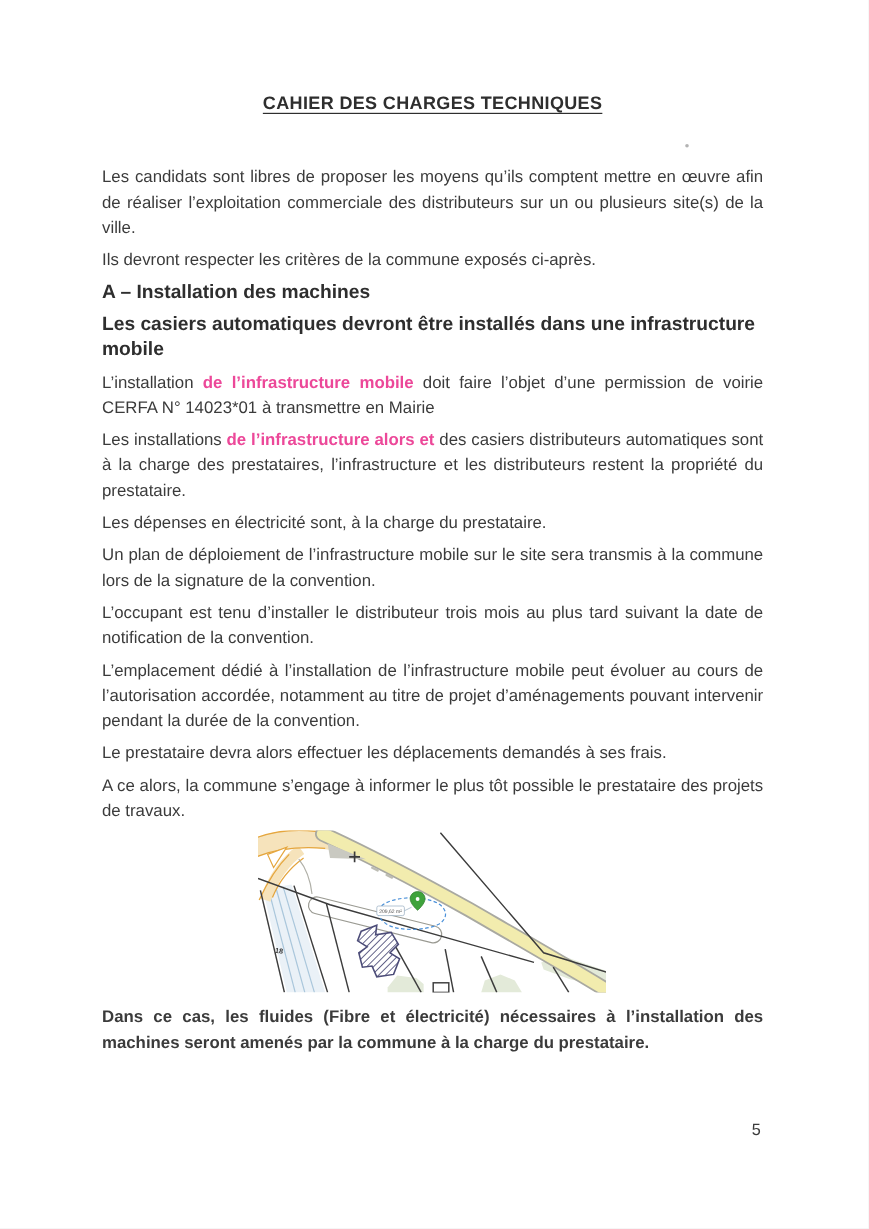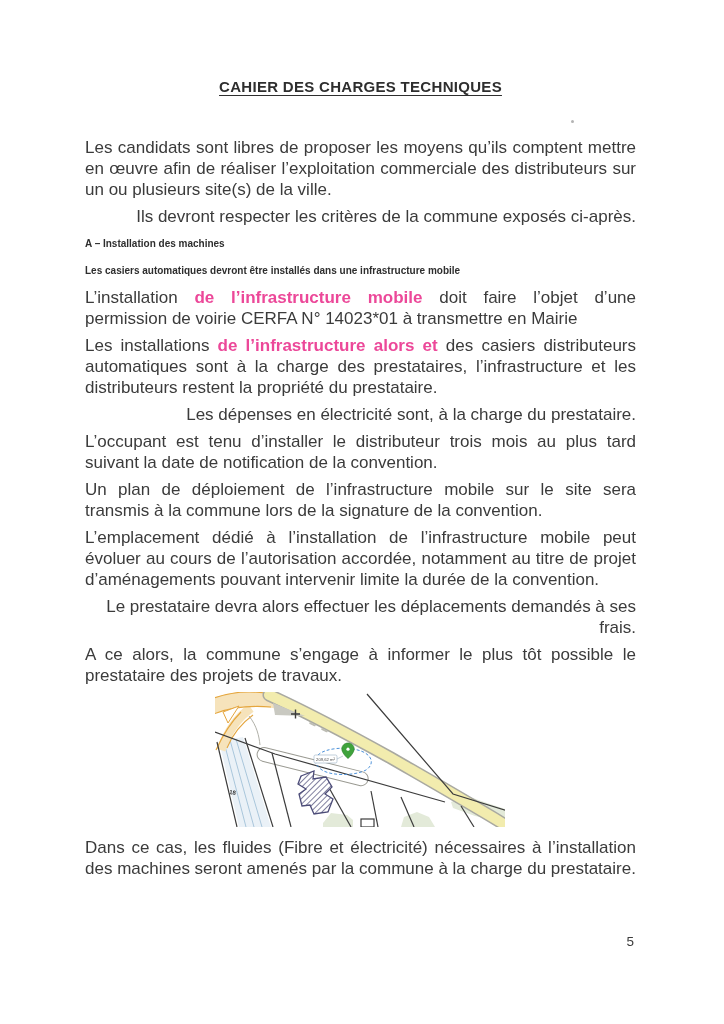--- a/index.html
+++ b/index.html
@@ -18,41 +18,41 @@
     font-size:15px;
     font-weight:bold;
     letter-spacing:.3px;
     color:#2e2e2e;
     text-align:center;
     text-decoration:underline;
     text-underline-offset:3px;
     margin:0 0 42px 0;
   }
   .para{
-    font-size:17px;
+    font-size:14px;
     line-height:21px;
     text-align:justify;
     margin:0 0 6px 0;
   }
-  .para.single{text-align:right;}
+  .para.single{text-align:left;}
   .heading{
-    font-size:10px;
+    font-size:16px;
     line-height:21px;
     font-weight:bold;
     color:#2e2e2e;
     margin:0 0 6px 0;
   }
   .para b{color:#ec4899;}
   .map-figure{
     margin:4px 0 0 130px;
     width:290px;height:135px;
     padding:0;
   }
   .map-figure svg{display:block;}
-  .after-map{margin-top:10px;}
+  .after-map{margin-top:10px;font-weight:bold;}
   .page-number{
     position:absolute;
     top:934px;right:90px;
     font-size:13.5px;
     color:#3b3b3b;
   }
   .speck{
     position:absolute;
     top:120px;left:571px;
     width:3px;height:3px;
@@ -77,25 +77,25 @@
   <h2 class="heading">A – Installation des machines</h2>
 
   <h3 class="heading">Les casiers automatiques devront être installés dans une infrastructure mobile</h3>
 
   <p class="para"><span>L’installation </span><b>de l’infrastructure mobile</b><span> doit faire l’objet d’une permission de voirie CERFA N° 14023*01 à transmettre en Mairie</span></p>
 
   <p class="para"><span>Les installations </span><b>de l’infrastructure alors et</b><span> des casiers distributeurs automatiques sont à la charge des prestataires, l’infrastructure et les distributeurs restent la propriété du prestataire.</span></p>
 
   <p class="para single">Les dépenses en électricité sont, à la charge du prestataire.</p>
 
+  <p class="para">Un plan de déploiement de l’infrastructure mobile sur le site sera transmis à la commune lors de la signature de la convention.</p>
+
   <p class="para">L’occupant est tenu d’installer le distributeur trois mois au plus tard suivant la date de notification de la convention.</p>
 
-  <p class="para">Un plan de déploiement de l’infrastructure mobile sur le site sera transmis à la commune lors de la signature de la convention.</p>
-
-  <p class="para">L’emplacement dédié à l’installation de l’infrastructure mobile peut évoluer au cours de l’autorisation accordée, notamment au titre de projet d’aménagements pouvant intervenir limite la durée de la convention.</p>
+  <p class="para">L’emplacement dédié à l’installation de l’infrastructure mobile peut évoluer au cours de l’autorisation accordée, notamment au titre de projet d’aménagements pouvant intervenir pendant la durée de la convention.</p>
 
   <p class="para single">Le prestataire devra alors effectuer les déplacements demandés à ses frais.</p>
 
   <p class="para">A ce alors, la commune s’engage à informer le plus tôt possible le prestataire des projets de travaux.</p>
 
 
   <figure class="map-figure">
     <svg width="290" height="135" viewBox="0 0 290 135" xmlns="http://www.w3.org/2000/svg">
       <defs>
         <pattern id="hatch" width="4" height="4" patternUnits="userSpaceOnUse" patternTransform="rotate(45)">

